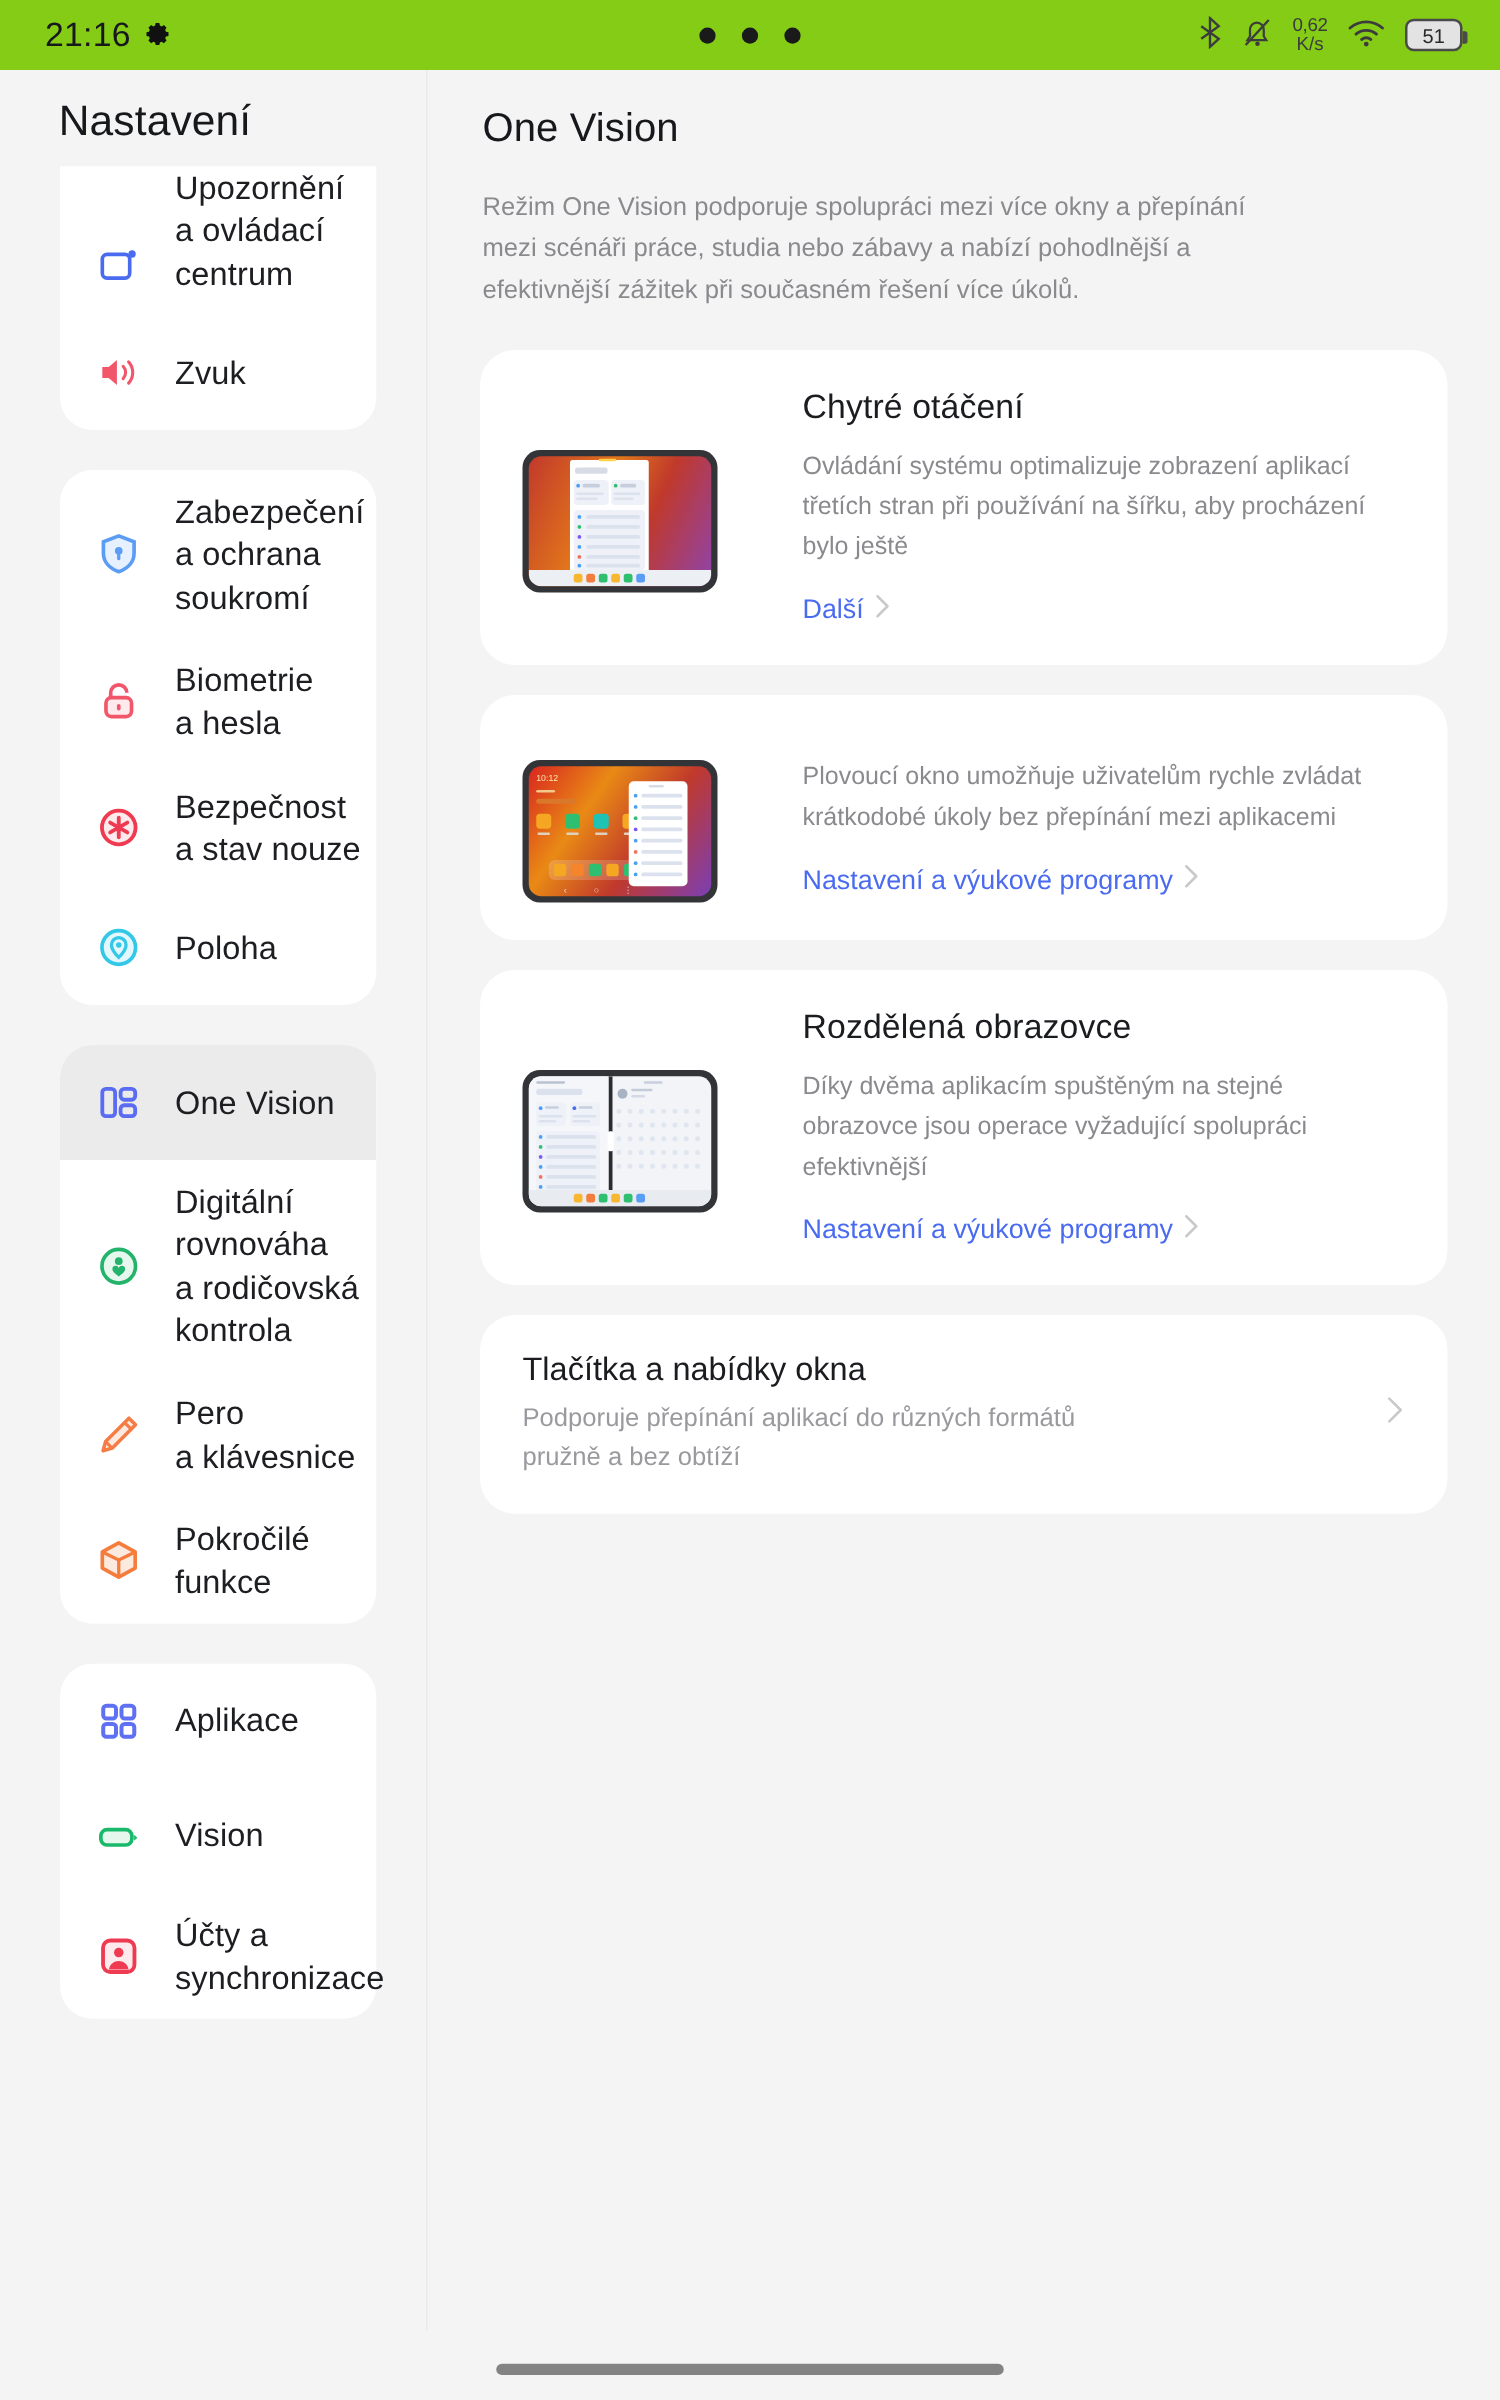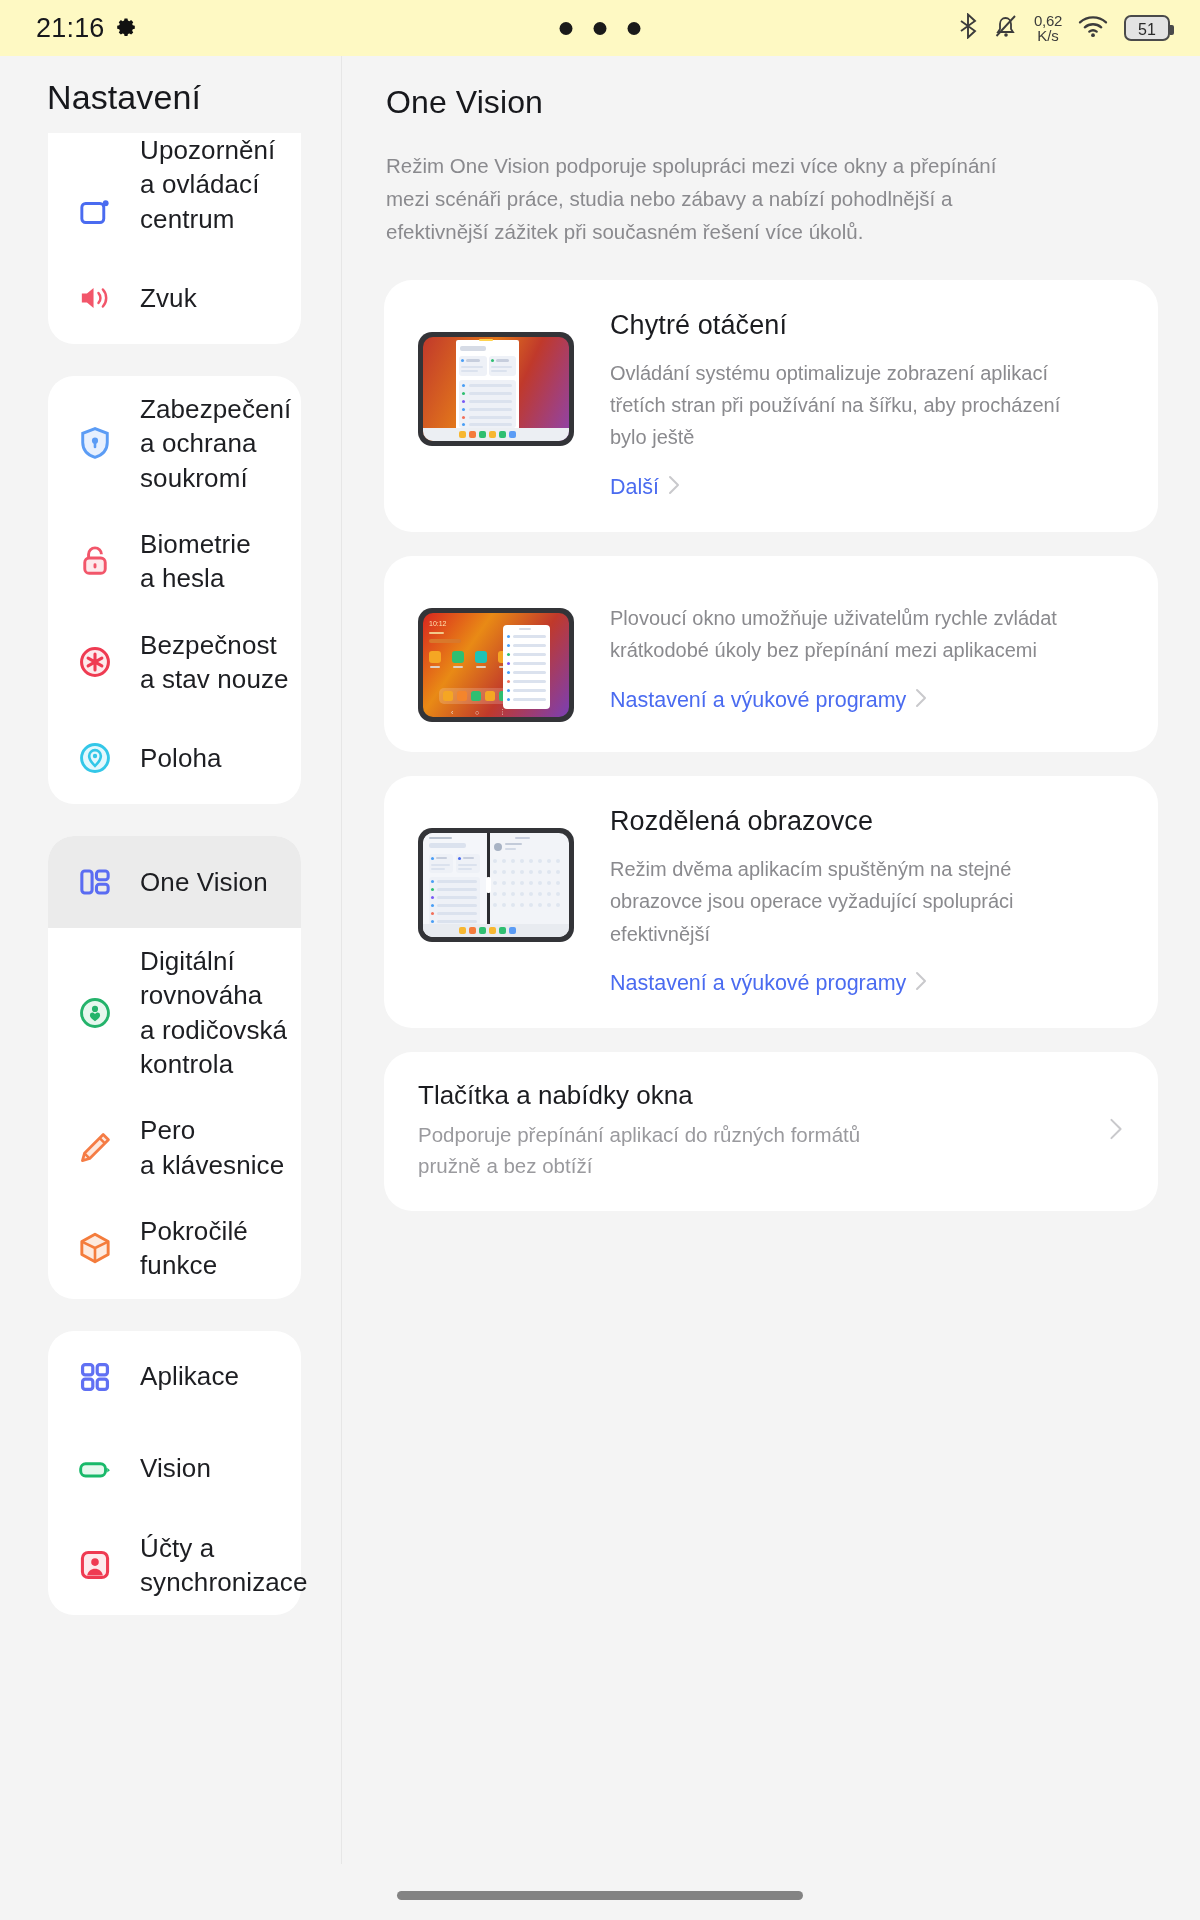--- a/index.html
+++ b/index.html
@@ -7,21 +7,21 @@
     width: 1200px; height: 1920px;
     background: #f4f4f4;
     font-family: "Liberation Sans", sans-serif;
     overflow: hidden;
   }
   .screen { position: relative; width: 1200px; height: 1920px; background: #f4f4f4; }
 
   
   .statusbar {
     position: absolute; top: 0; left: 0; width: 1200px; height: 56px;
-    display: flex; align-items: center; background: #fef9c3;
+    display: flex; align-items: center; background: #84cc16;
   }
   .sb-left { display: flex; align-items: center; gap: 10px; margin-left: 36px; }
   .sb-clock { font-size: 27px; color: #17181c; letter-spacing: .2px; }
   .sb-gear { width: 22px; height: 22px; display: block; }
   .sb-center {
     position: absolute; left: 50%; transform: translateX(-50%);
     display: flex; align-items: center; gap: 21px;
   }
   .sb-dot { width: 13px; height: 13px; border-radius: 50%; background: #1a1a1a; }
   .sb-right {
@@ -72,21 +72,21 @@
   .nav-label { font-size: 26px; color: #1d1e22; line-height: 1.32; letter-spacing: .1px; }
 
   
   .pg-title { font-size: 32px; color: #17181c; margin: 28px 0 0 44px; letter-spacing: .1px; }
   .pg-desc {
     font-size: 20.5px; color: #8a8a8e; line-height: 1.62; margin: 28px 44px 0 44px;
     max-width: 630px;
   }
   .card {
     background: #ffffff; border-radius: 28px; margin: 0 42px 0 42px;
-    display: flex; align-items: flex-start; padding: 28px 30px 30px 34px;
+    display: flex; align-items: center; padding: 28px 30px 30px 34px; gap: 32px;
   }
   .card.c1 { margin-top: 31px; }
   .card.c2 { margin-top: 24px; }
   .card.c3 { margin-top: 24px; }
   .thumb { width: 156px; min-width: 156px; margin-top: 24px; margin-right: 36px; }
   .tablet {
     width: 156px; height: 114px; border-radius: 14px; background: #333438;
     padding: 5px; position: relative; overflow: hidden;
   }
   .tablet-in { width: 100%; height: 100%; border-radius: 10px; overflow: hidden; position: relative; }
@@ -530,21 +530,21 @@
               <div class="mi-sq" style="left:46px;bottom:3px;width:7px;height:7px;background:#f47c3c;"></div>
               <div class="mi-sq" style="left:56px;bottom:3px;width:7px;height:7px;background:#2fbf71;"></div>
               <div class="mi-sq" style="left:66px;bottom:3px;width:7px;height:7px;background:#f7b731;"></div>
               <div class="mi-sq" style="left:76px;bottom:3px;width:7px;height:7px;background:#2fbf71;"></div>
               <div class="mi-sq" style="left:86px;bottom:3px;width:7px;height:7px;background:#5b9cf5;"></div>
             </div>
           </div>
         </div>
         <div class="card-body">
           <div class="card-h">Rozdělená obrazovce</div>
-          <div class="card-p">Režim dvěma aplikacím spuštěným na stejné obrazovce jsou operace vyžadující spolupráci efektivnější</div>
+          <div class="card-p">Díky dvěma aplikacím spuštěným na stejné obrazovce jsou operace vyžadující spolupráci efektivnější</div>
           <div class="card-link">
             <span>Nastavení a výukové programy</span>
             <span class="chev">
               <svg width="14" height="22" viewBox="0 0 14 22">
                   <path fill="none" stroke="#c9c9cc" stroke-width="2" stroke-linecap="round" stroke-linejoin="round" d="m3 3 8 8-8 8"></path>
                 </svg>
             </span>
           </div>
         </div>
       </div>

